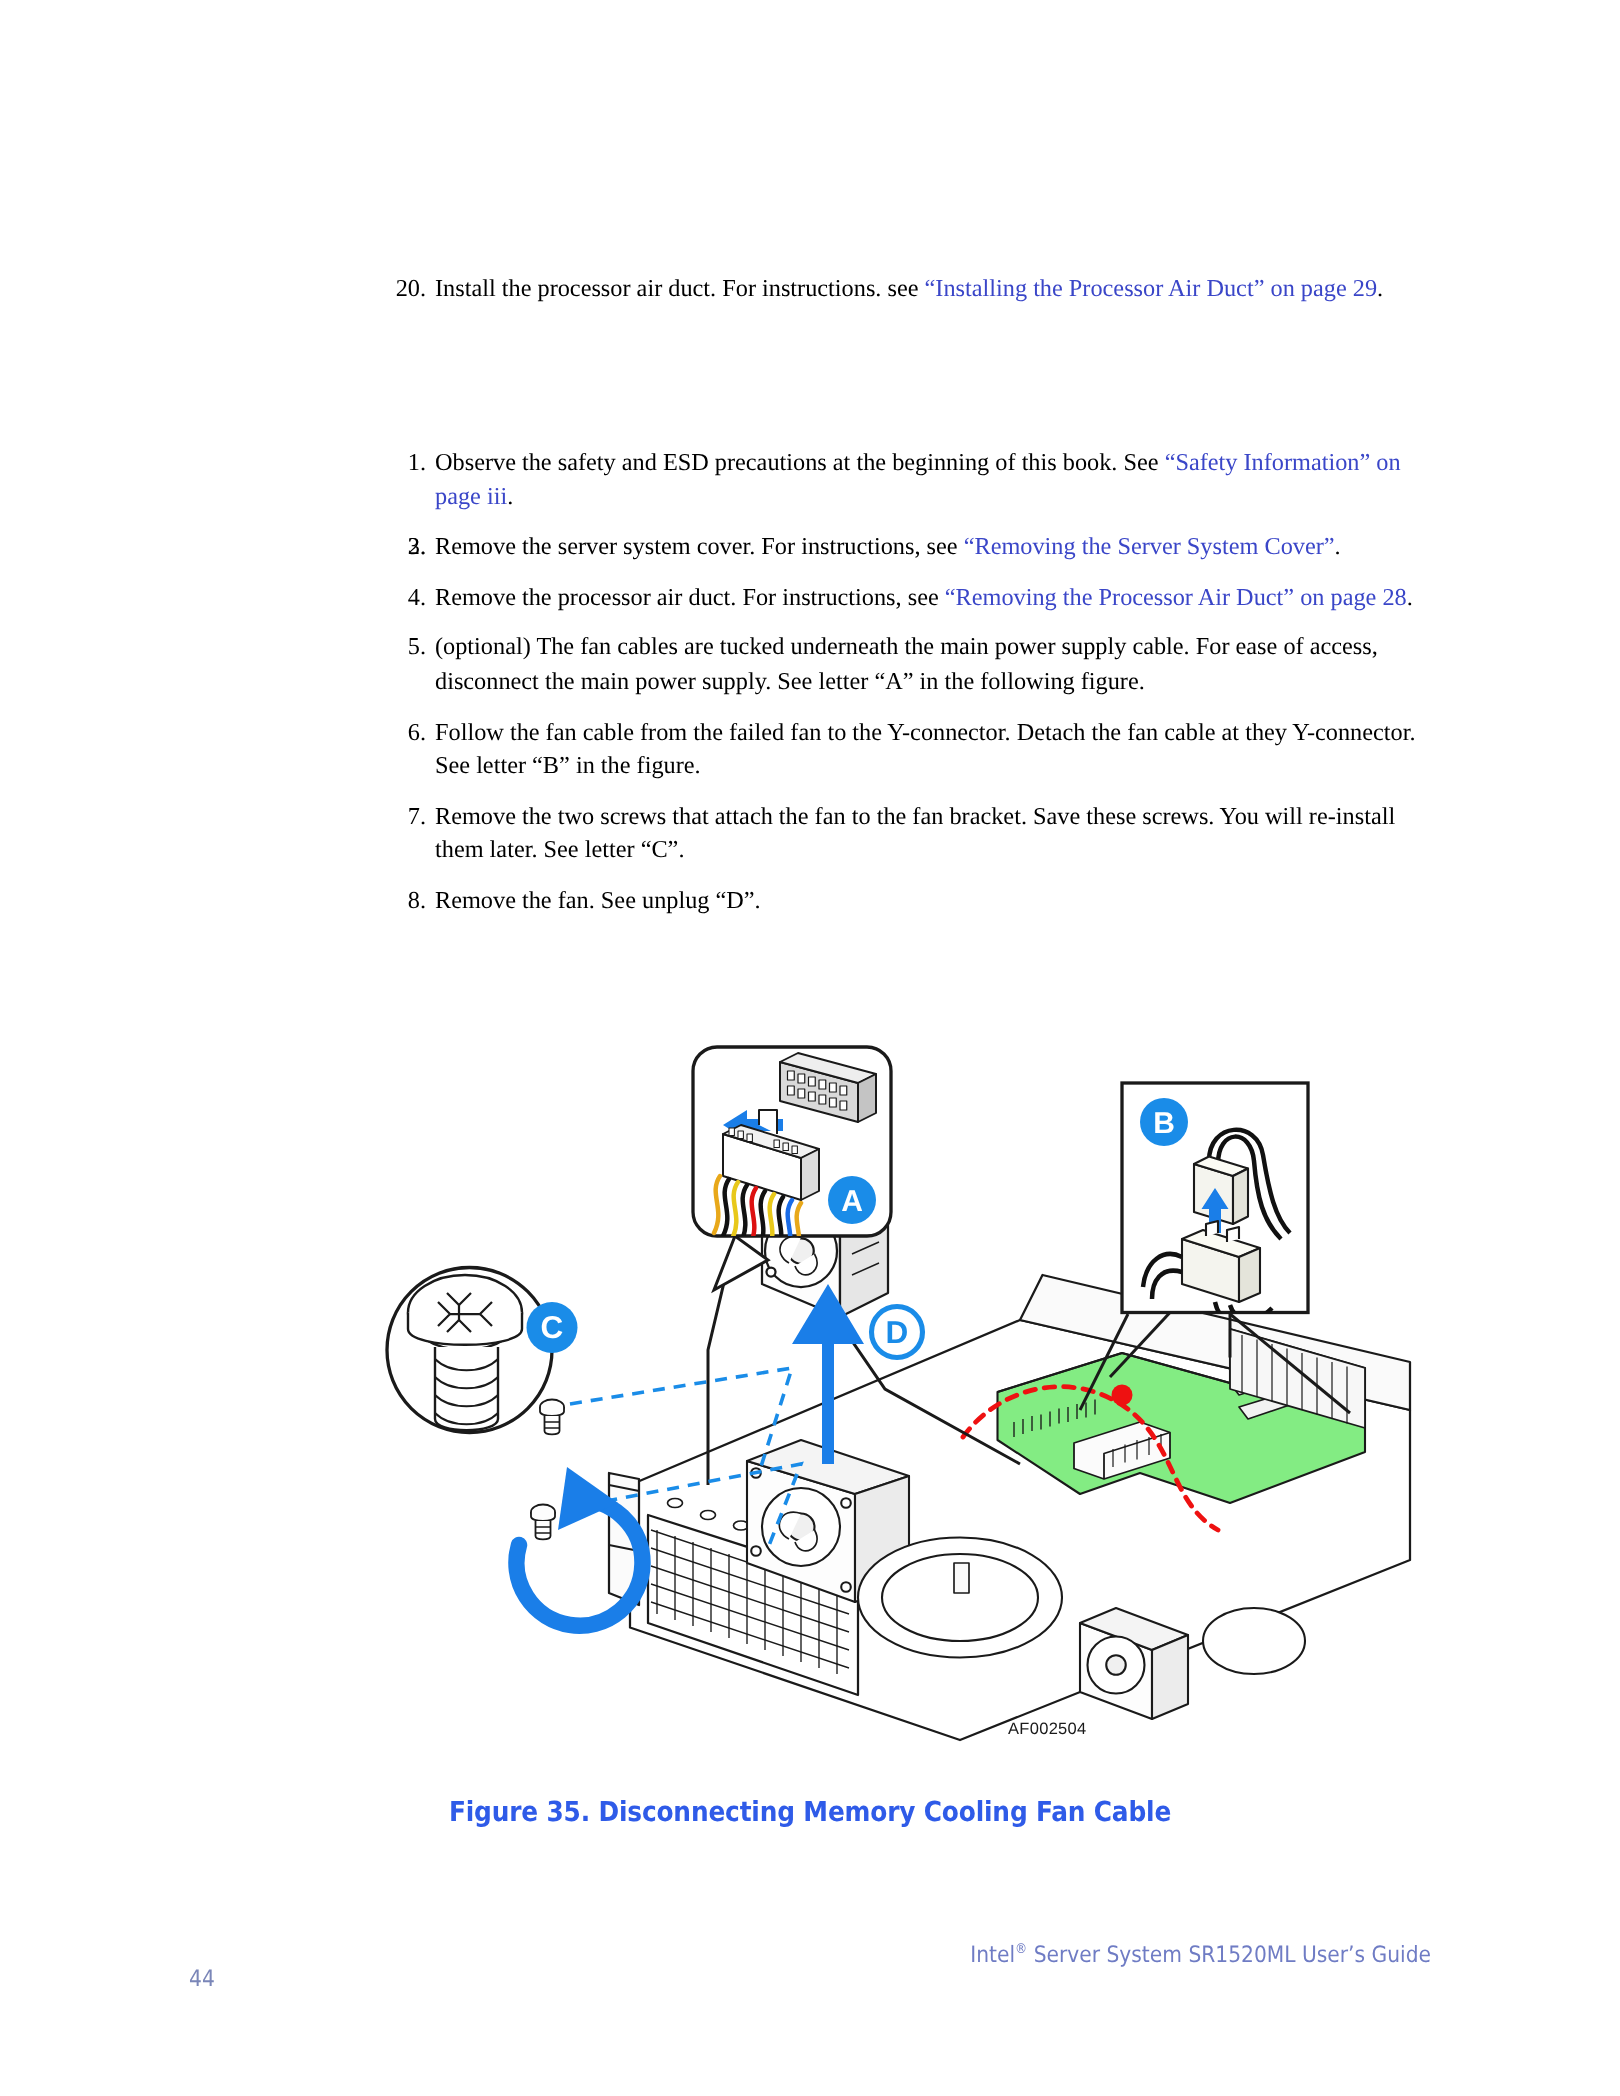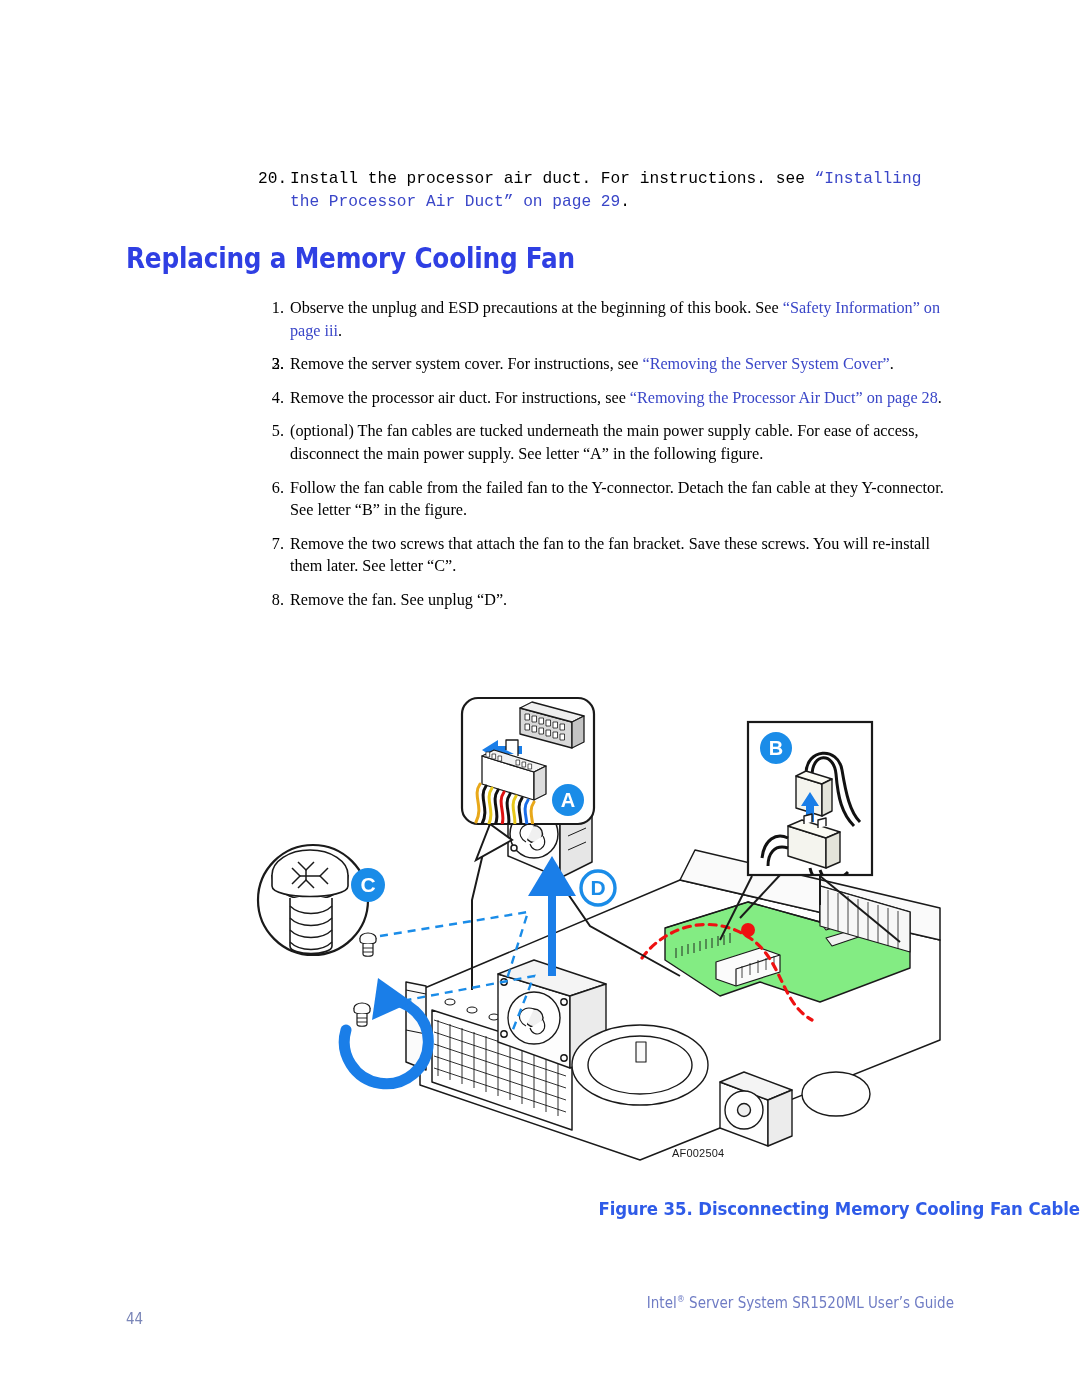--- a/index.html
+++ b/index.html
@@ -41,21 +41,21 @@
   .litem .num {
     position: absolute;
     left: 0;
     top: 0;
     width: 26px;
     text-align: right;
     color: #000000;
   }
   .xref { color: #3a46c8; }
 
-  #list-top { top: 168px; font-family: Liberation Mono, monospace; }
+  #list-top { top: 181px; }
   #list-main { top: 297px; }
 
   
   .h1 {
     position: absolute;
     left: 126px;
     top: 242px;
     font-family: "DejaVu Sans Condensed", "Liberation Sans Narrow", "Liberation Sans", sans-serif;
     font-size: 27.5px;
     font-weight: bold;
@@ -82,21 +82,21 @@
     font-size: 11px;
     color: #1a1a1a;
     letter-spacing: 0.2px;
   }
 
   .fig-caption {
     position: absolute;
     left: 0;
     right: 0;
     top: 1198px;
-    text-align: right;
+    text-align: center;
     font-family: "DejaVu Sans Condensed", "Liberation Sans Narrow", "Liberation Sans", sans-serif;
     font-size: 18.4px;
     font-weight: bold;
     color: #2f5be8;
     letter-spacing: -0.1px;
   }
 
   
   .footer-page {
     position: absolute;
@@ -123,24 +123,23 @@
 </style>
 </head>
 <body>
 
 <div class="page">
 
   <div class="olist" id="list-top">
       <div class="litem"><span class="num">20.</span><span>Install the processor air duct. For instructions. see </span><span class="xref">“Installing the Processor Air Duct” on page 29</span><span>.</span></div>
     </div>
 
-  <div class="h1">Replacing a Memory Cooling Fan</div>
 
   <div class="olist" id="list-main">
-      <div class="litem"><span class="num">1.</span><span>Observe the unplug and ESD precautions at the beginning of this book. See </span><span class="xref">“Safety Information” on page iii</span><span>.</span></div>
+      <div class="litem"><span class="num">1.</span><span>Observe the safety and ESD precautions at the beginning of this book. See </span><span class="xref">“Safety Information” on page iii</span><span>.</span></div>
       <div class="litem"><span class="num">2.</span></div>
       <div class="litem"><span class="num">3.</span><span>Remove the server system cover. For instructions, see </span><span class="xref">“Removing the Server System Cover”</span><span>.</span></div>
       <div class="litem"><span class="num">4.</span><span>Remove the processor air duct. For instructions, see </span><span class="xref">“Removing the Processor Air Duct” on page 28</span><span>.</span></div>
       <div class="litem"><span class="num">5.</span><span>(optional) The fan cables are tucked underneath the main power supply cable. For ease of access, disconnect the main power supply. See letter “A” in the following figure.</span></div>
       <div class="litem"><span class="num">6.</span><span>Follow the fan cable from the failed fan to the Y-connector. Detach the fan cable at they Y-connector. See letter “B” in the figure.</span></div>
       <div class="litem"><span class="num">7.</span><span>Remove the two screws that attach the fan to the fan bracket. Save these screws. You will re-install them later. See letter “C”.</span></div>
       <div class="litem"><span class="num">8.</span><span>Remove the fan. See unplug “D”.</span></div>
     </div>
 
   <div class="figure-wrap">

